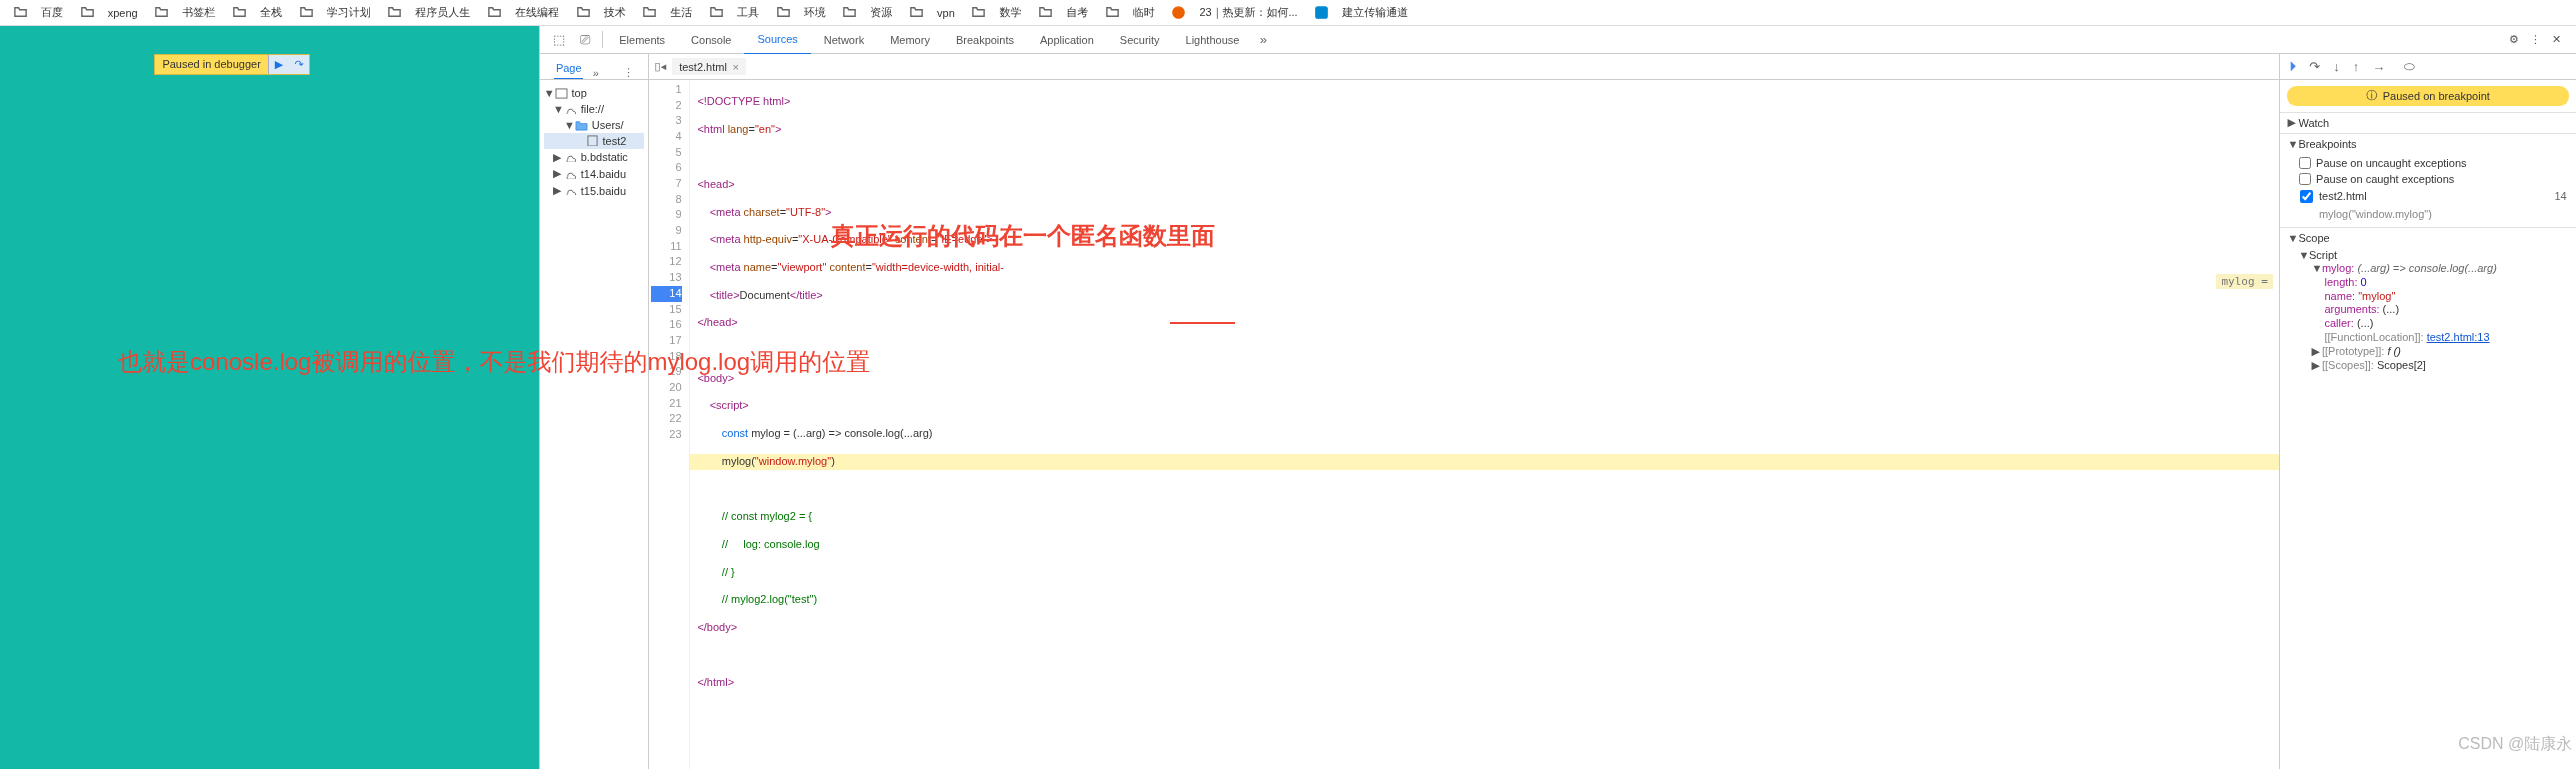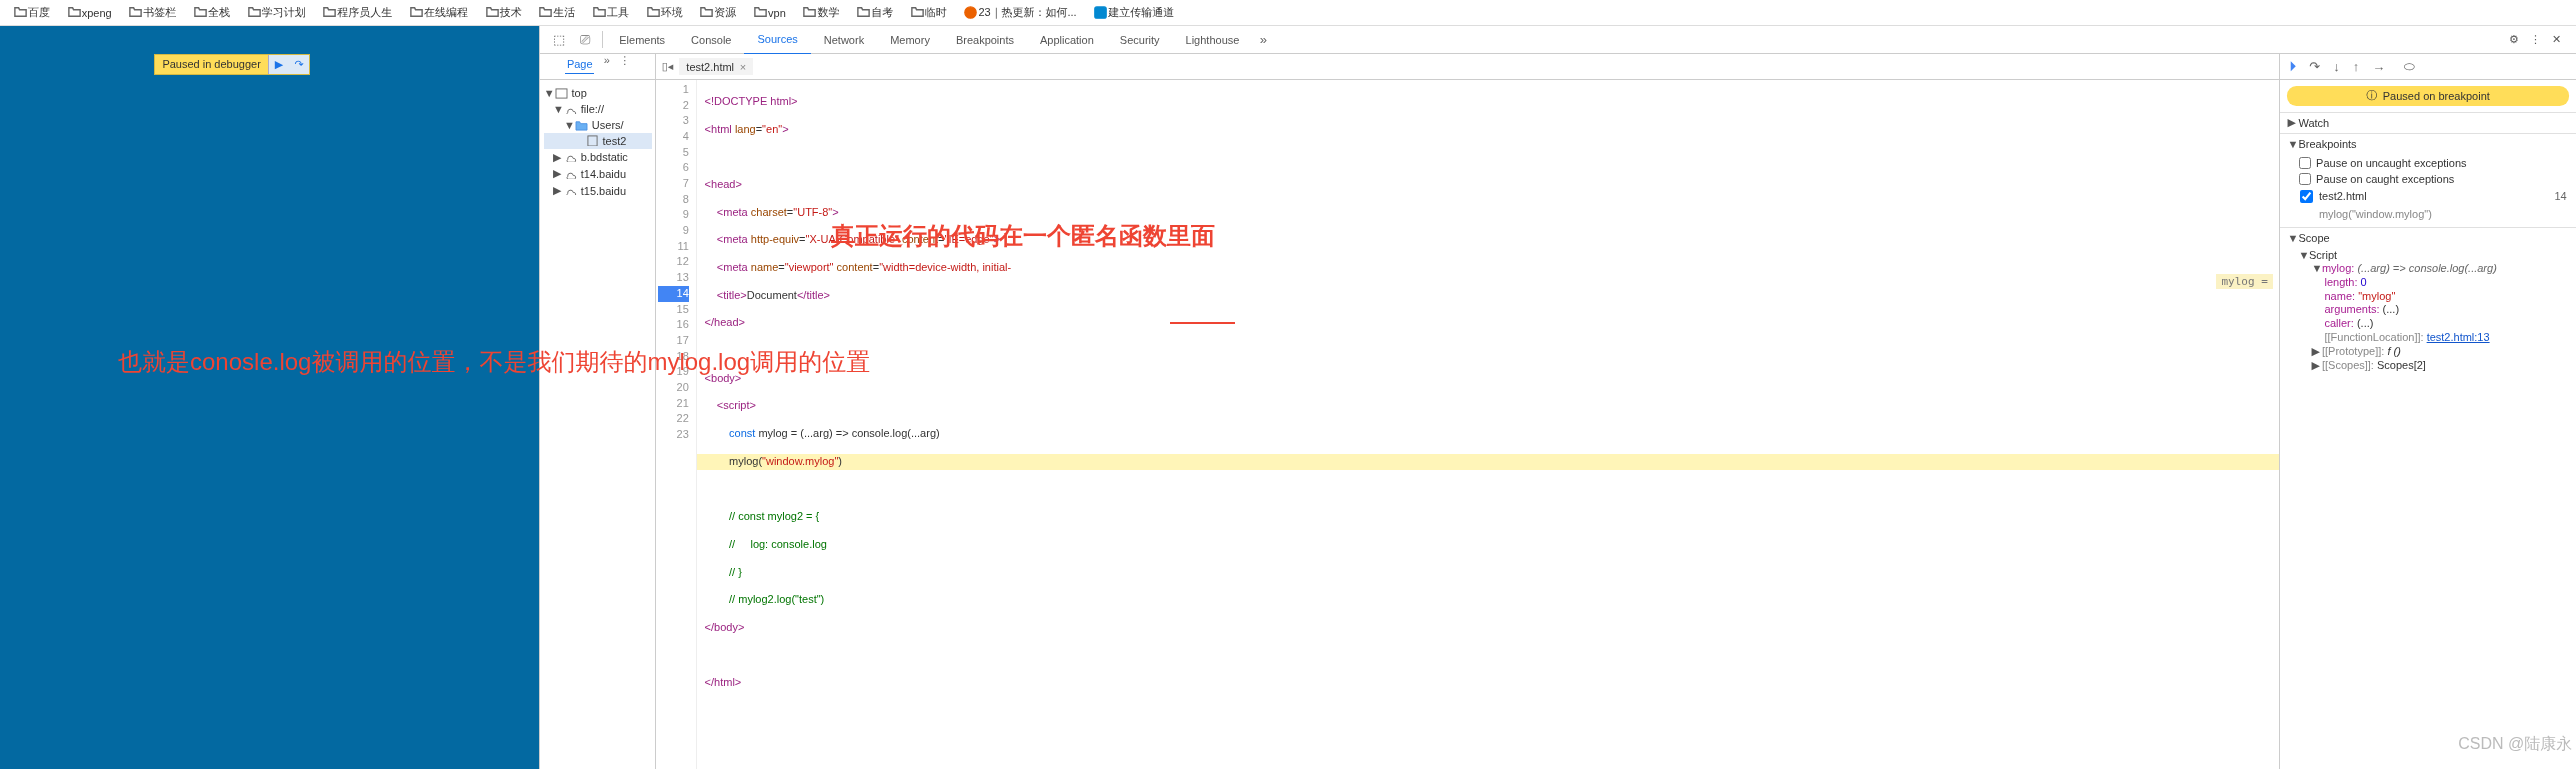--- a/index.html
+++ b/index.html
@@ -1,40 +1,40 @@
 <!DOCTYPE html>
 <html><head>
 <meta charset="utf-8">
 <style>
 *{margin:0;padding:0;box-sizing:border-box;font-family:Arial,"Helvetica Neue",sans-serif;font-size:11px}
 body{background:#fff;width:2576px;height:770px;overflow:hidden;position:relative}
 
 .bm-bar{height:26px;display:flex;align-items:center;padding:0 5.6px;background:#fff;border-bottom:0.9px solid #ddd;gap:1.9px}
-.bm{display:flex;align-items:center;padding:2.8px 7.4px;color:#333;cursor:pointer;gap:0}
+.bm{display:flex;align-items:center;padding:2.8px 7.4px;color:#333;cursor:pointer;gap:13px}
 .bm svg{width:15px;height:15px;fill:none;stroke:#666;stroke-width:1.5}
 .bm.circle svg{stroke:#eb6100;fill:#eb6100}
 .bm.blue svg{stroke:#0288d1;fill:#0288d1}
 
 .main{display:flex;height:calc(100% - 26px)}
-.page{flex:0 0 539px;background:#0369a1;position:relative}
+.page{flex:0 0 539px;background:#14b8a6;position:relative}
 .paused-bar{position:absolute;top:28px;left:154px;background:#ffdd59;border:0.9px solid #d4b943;display:flex;align-items:center;color:#333;font-size:12px}
 .paused-bar span{padding:1.9px 7.4px}
 .paused-btns{display:flex;background:#dce9f7;border-left:0.9px solid #aac}
 .paused-btns div{padding:2.8px 5.6px;color:#1a73e8}
 
 .dt{flex:1;display:flex;flex-direction:column;border-left:0.9px solid #ccc;background:#fff}
 .dt-tabs{height:28px;display:flex;align-items:center;border-bottom:0.9px solid #ccc;padding:0 5.6px;color:#555}
 .dt-tabs .ico{padding:0 7.4px;color:#666;font-size:13px}
 .dt-tab{padding:0 13px;height:28px;display:flex;align-items:center;cursor:pointer}
 .dt-tab.active{color:#1a73e8;border-bottom:1.9px solid #1a73e8}
 .dt-tabs .rt{margin-left:auto;display:flex;align-items:center;gap:11px;padding-right:9.3px;color:#555}
 
 .dt-body{flex:1;display:flex;min-height:0}
 .left-col{flex:0 0 109px;border-right:0.9px solid #ccc;display:flex;flex-direction:column}
-.nav-sub{height:26px;display:flex;align-items:flex-start;border-bottom:0.9px solid #ccc;padding:0 25px;gap:9.3px}
+.nav-sub{height:26px;display:flex;align-items:flex-end;border-bottom:0.9px solid #ccc;padding:0 14px;gap:9.3px}
 .nav-sub .sub-tab{color:#1a73e8;border-bottom:1.9px solid #1a73e8;padding:3.7px 1.9px}
 .tree{padding:5.6px 3.7px;color:#333}
 .tree-row{display:flex;align-items:center;gap:3.7px;padding:1.9px 0;white-space:nowrap}
 .tree-row.l1{padding-left:9.3px}
 .tree-row.l2{padding-left:20.4px}
 .tree-row.l3{padding-left:31px}
 .tree-row.sel{background:#dbe7f6}
 .arr{width:7.4px;display:inline-block;color:#555}
 .cloud{width:13px;height:9.3px}
 .fld{width:13px;height:11px}

